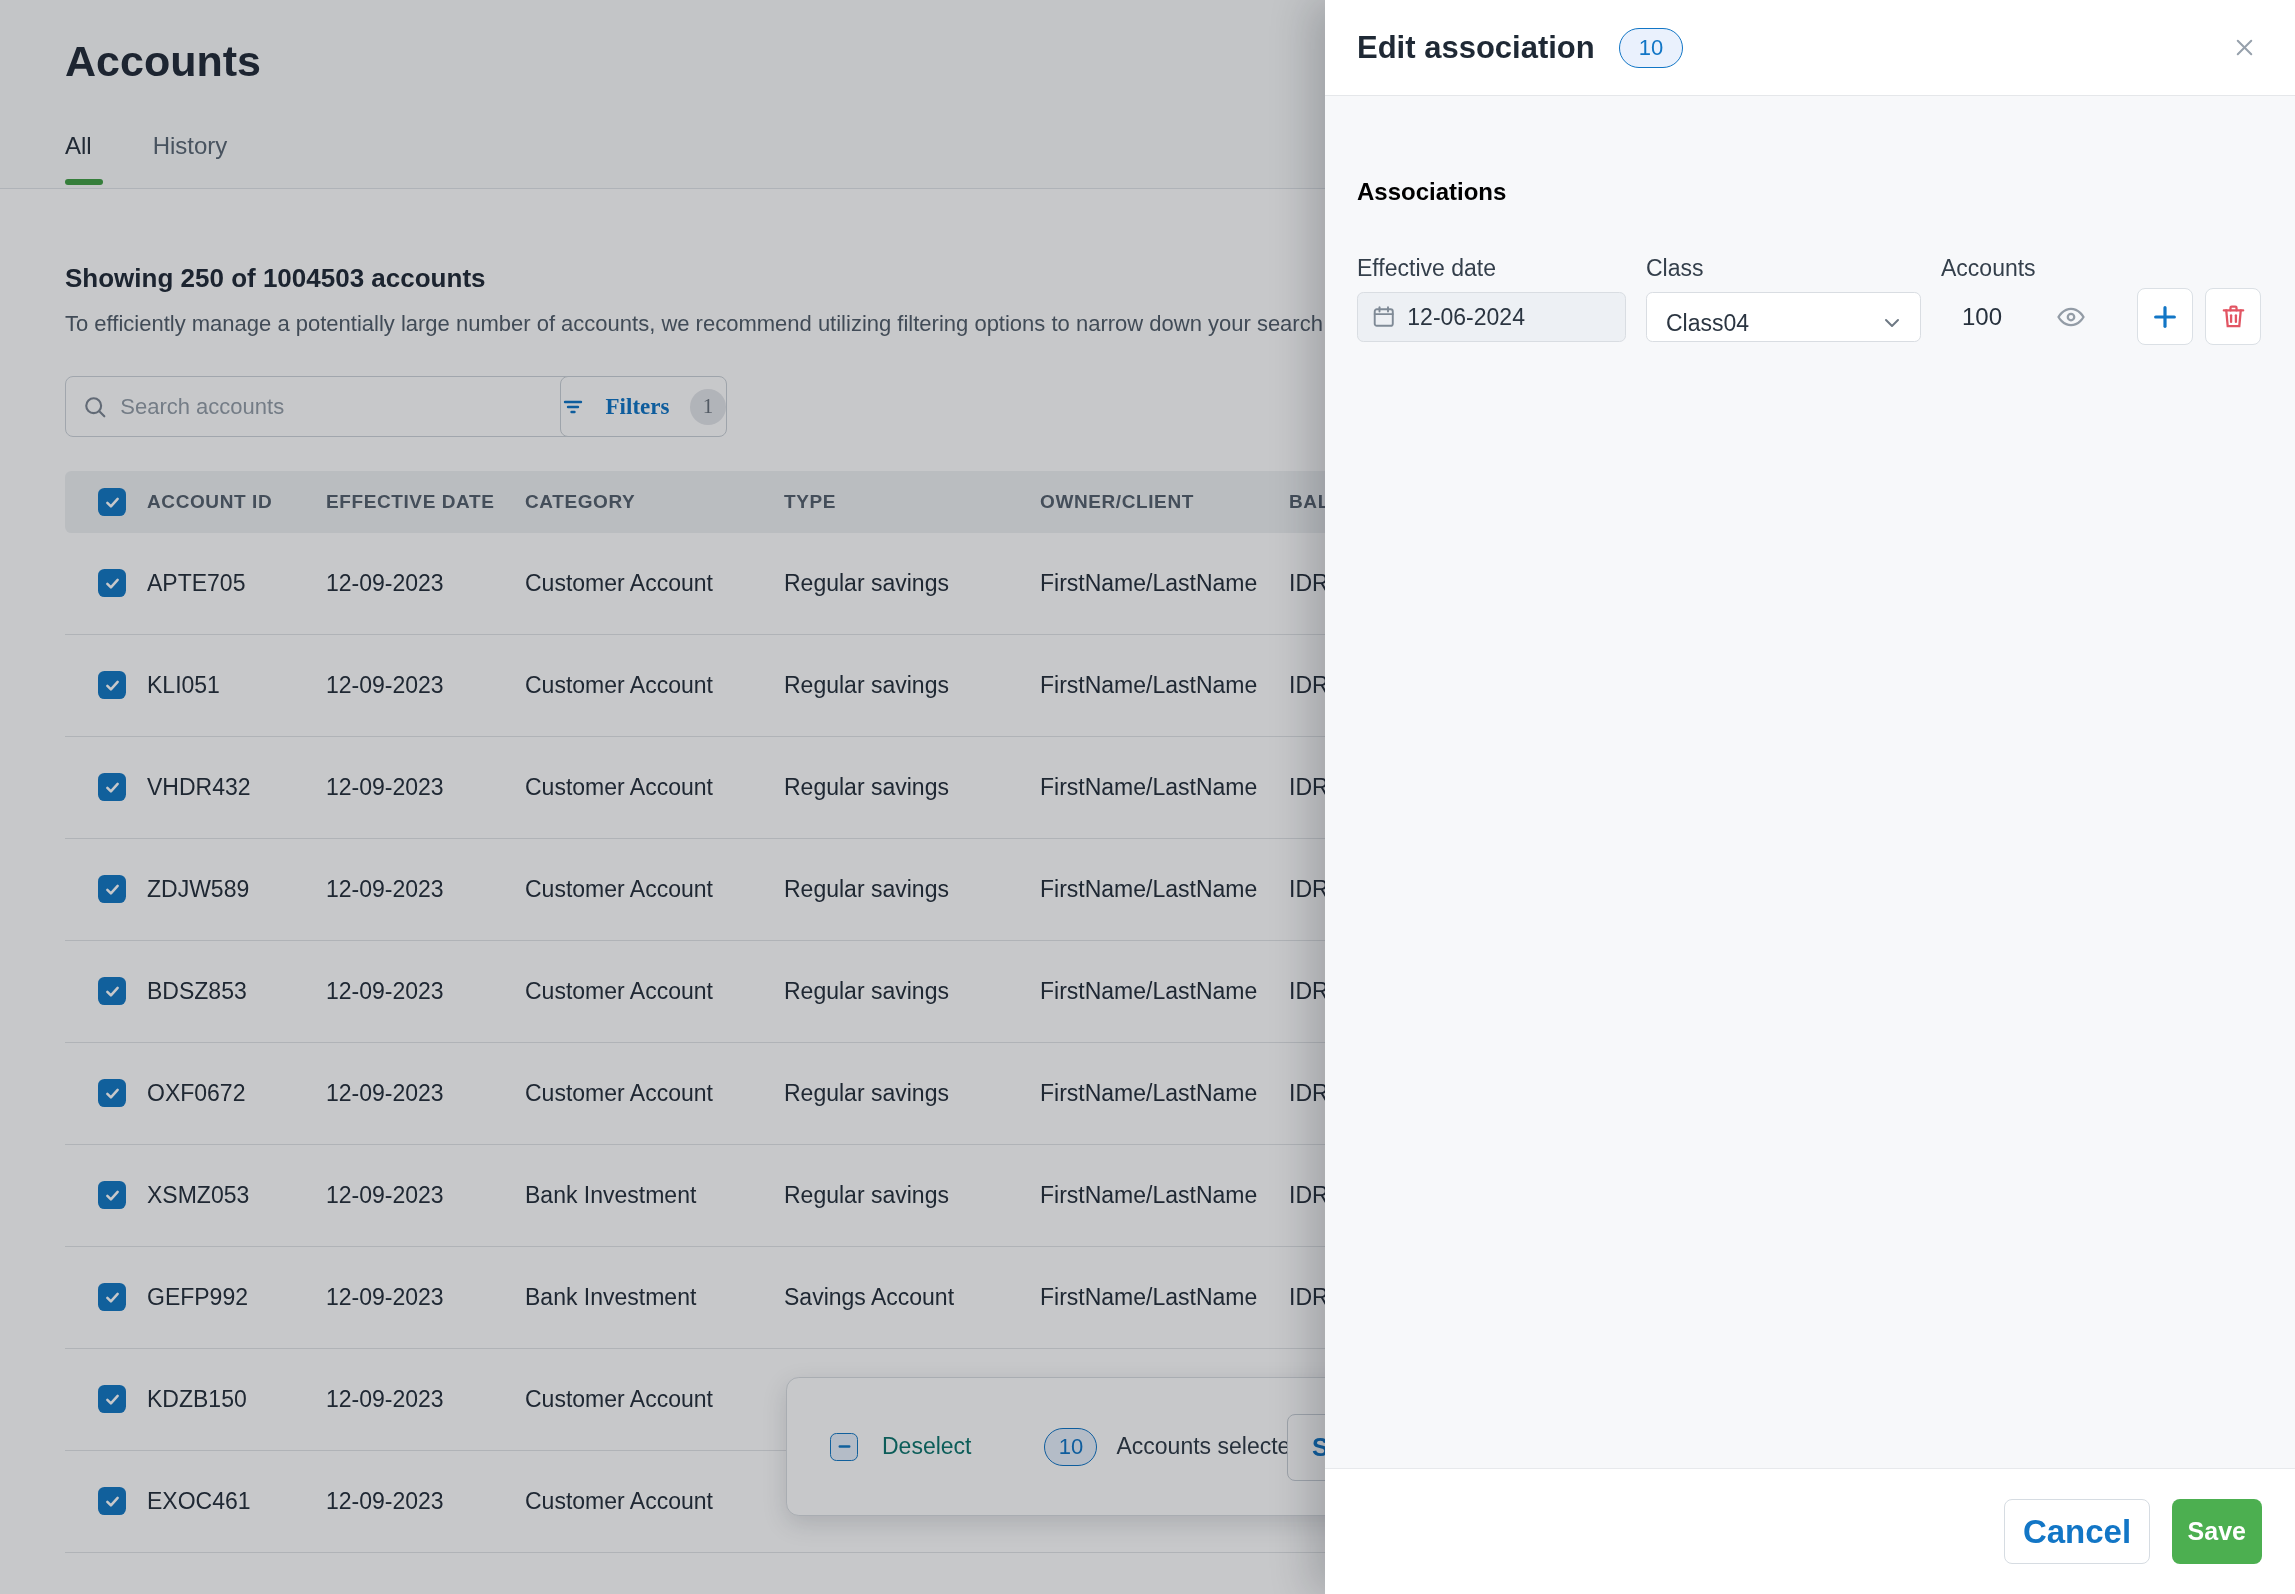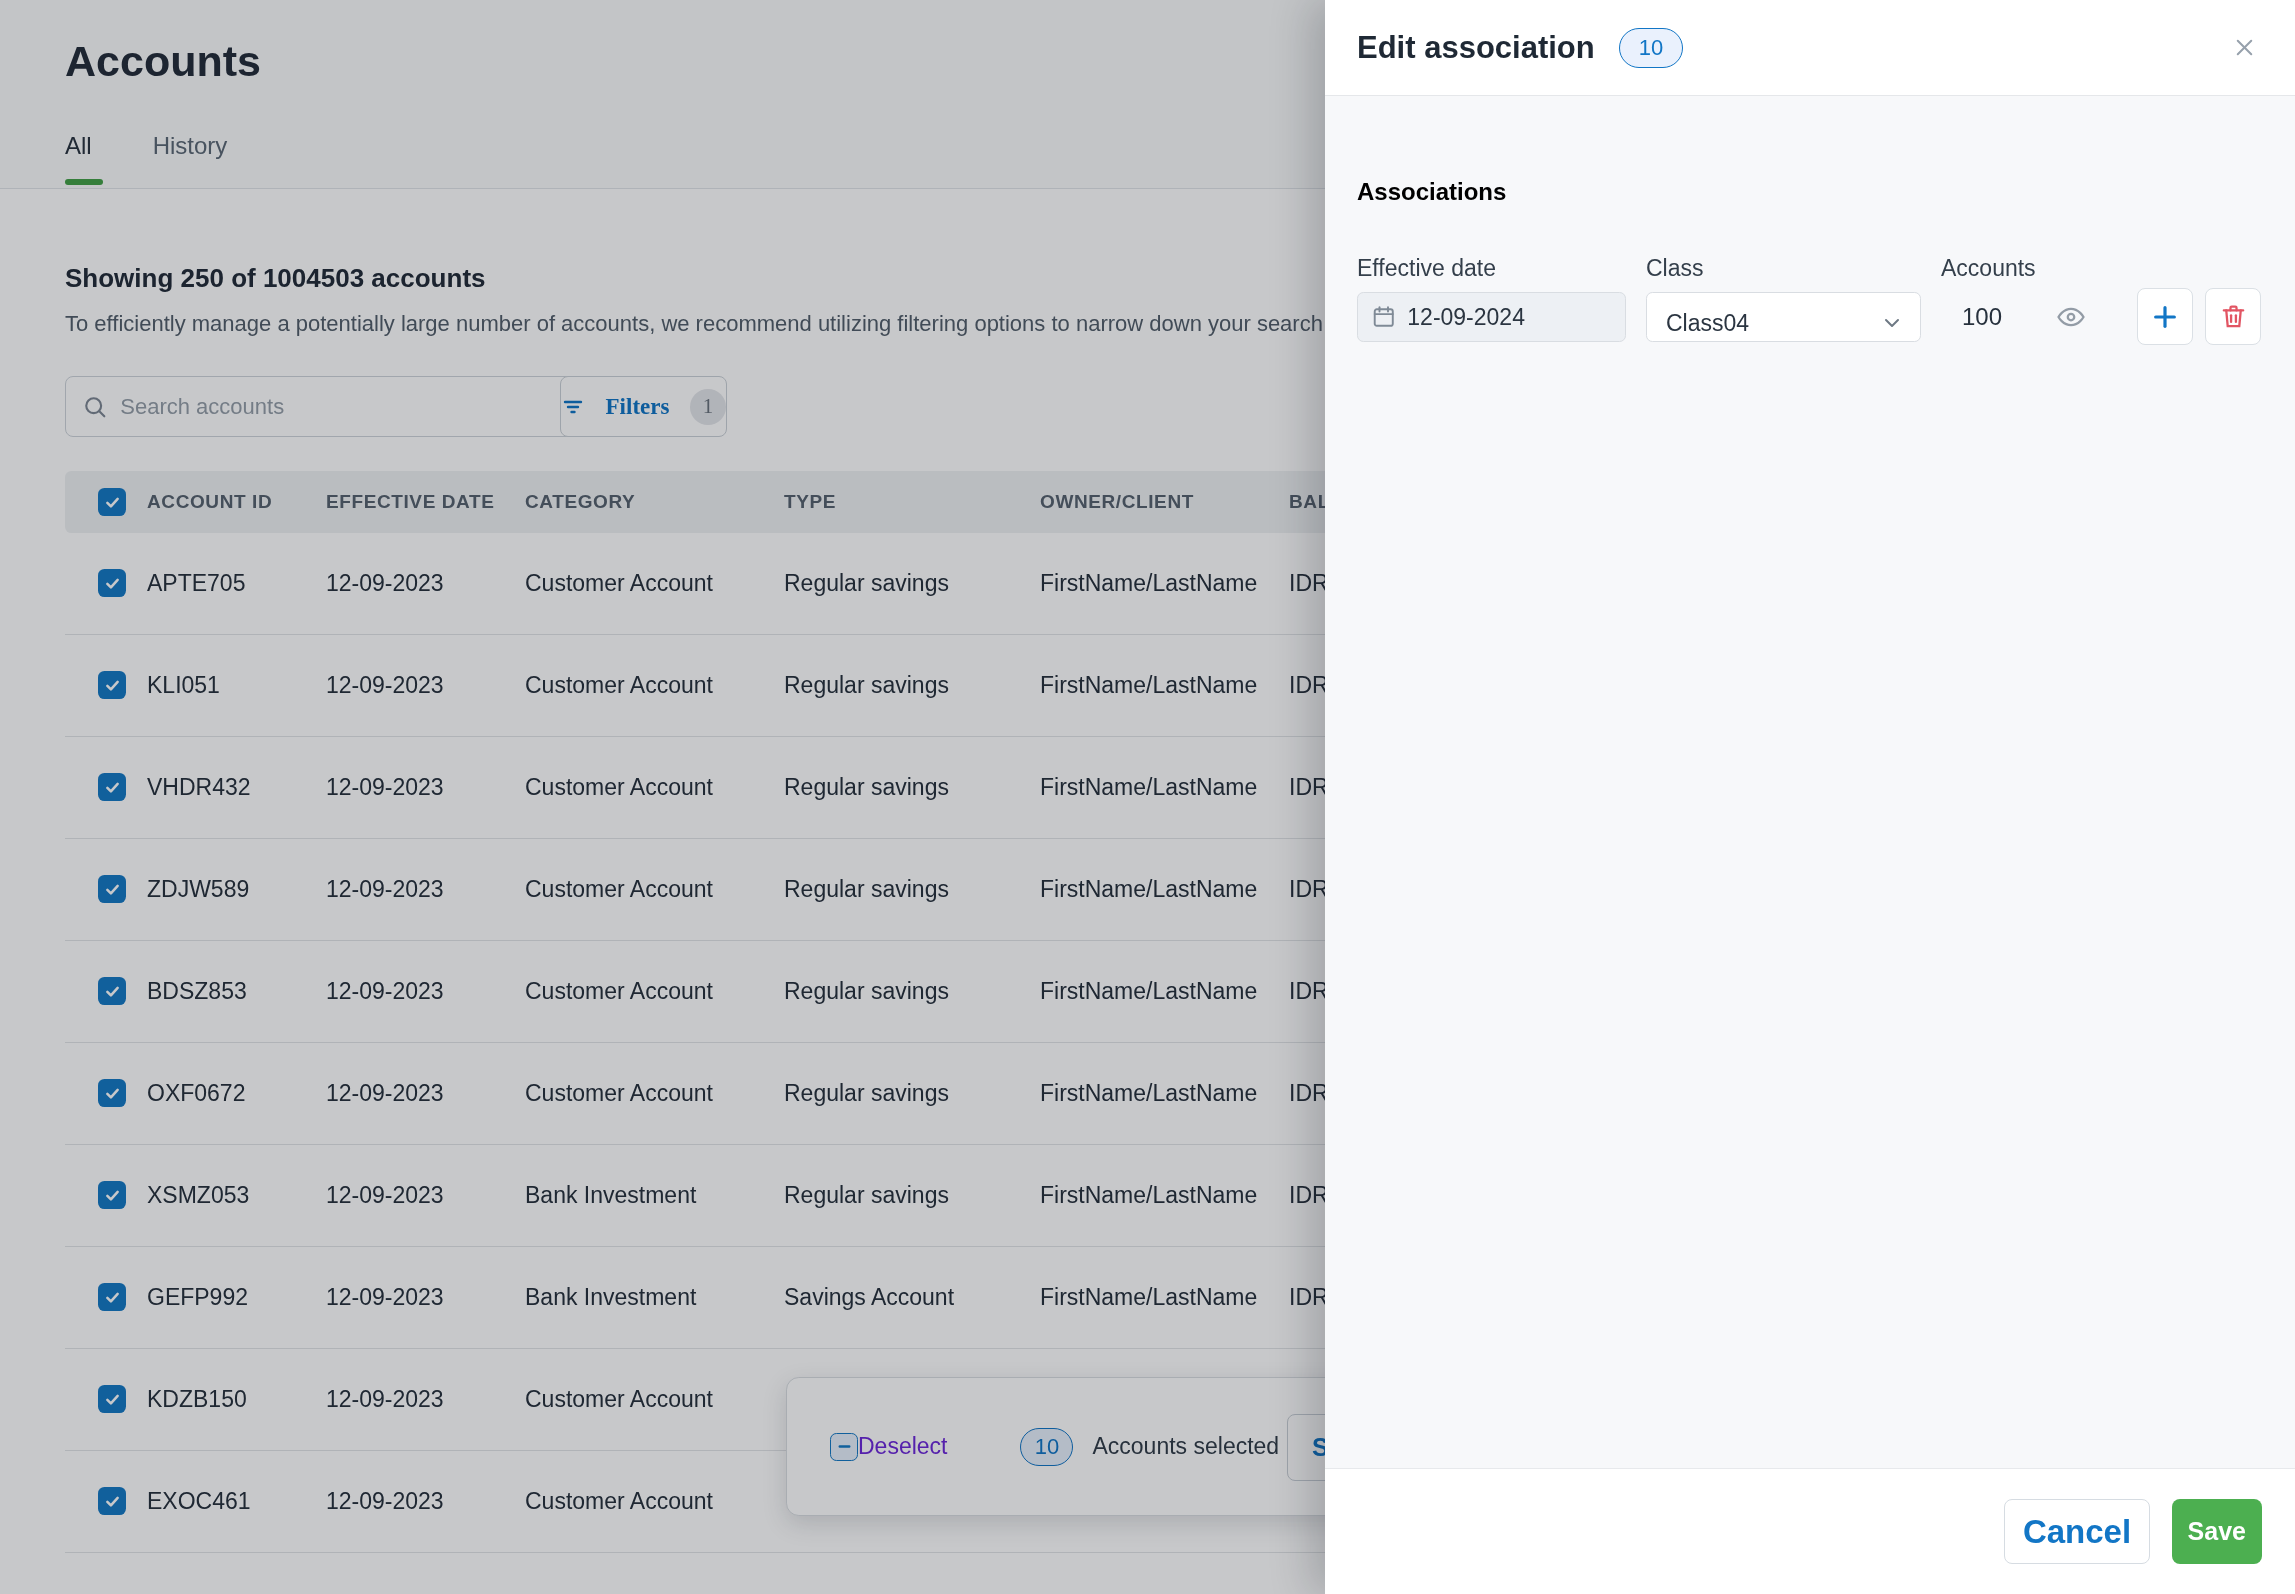--- a/index.html
+++ b/index.html
@@ -51,21 +51,21 @@
   .cb { width:28px; height:28px; border-radius:6.4px; display:flex; align-items:center;
     justify-content:center; cursor:pointer; flex:none; }
   .cb.checked { background:#1579c4; color:#fff; }
   .cb.indeterminate { background:#e7f0fc; border:1.6px solid #1579c4; color:#1579c4; }
 
   
   .selection-bar { position:absolute; left:786px; top:1377px; width:1116px; height:139px;
     background:#ffffff; border:0.8px solid #d9dde1; border-radius:12.8px;
     box-shadow:0 8px 24px rgba(20,30,40,0.15); z-index:10;
     display:flex; align-items:center; padding-left:43px; }
-  .sel-label { font-size:23px; color:#6d28d9; margin-left:0; }
+  .sel-label { font-size:23px; color:#0f766e; margin-left:24px; }
   .sel-badge { margin-left:73px; min-width:53px; height:38px; padding:0 9.6px; border-radius:19px;
     border:1.6px solid #1276c6; background:#e7f0fc; color:#1276c6; font-size:22px;
     display:flex; align-items:center; justify-content:center; }
   .sel-text { font-size:23px; color:#323d49; margin-left:19px; }
   .select-all-btn { position:absolute; left:500px; top:36px; height:67px; padding:0 24px;
     border:1.6px solid #c9d0d7; border-radius:8px; background:#fff; color:#1276c6;
     font-size:25px; font-weight:bold; white-space:nowrap; display:flex; align-items:center; cursor:pointer; }
 
   
   .scrim { position:absolute; inset:0; background:rgba(5,10,16,0.225); z-index:40; }
@@ -360,21 +360,21 @@
 
       <div class="date-input">
         <span class="ic">
           <svg width="25.5" height="25.5" viewBox="0 0 24 24" fill="none" stroke="currentColor" stroke-width="1.8" stroke-linecap="round">
               <rect x="3.5" y="5" width="17" height="15.5" rx="2"></rect>
               <line x1="8" y1="3" x2="8" y2="7"></line>
               <line x1="16" y1="3" x2="16" y2="7"></line>
               <line x1="3.5" y1="9.5" x2="20.5" y2="9.5"></line>
             </svg>
         </span>
-        <span>12-09-2024</span>
+        <span>12-06-2024</span>
       </div>
 
       <div class="class-select">
         <span>Class04</span>
         <span class="chev">
           <svg width="24" height="24" viewBox="0 0 24 24">
               <polyline points="6,9 12,15 18,9" fill="none" stroke="currentColor" stroke-width="2" stroke-linecap="round" stroke-linejoin="round"></polyline>
             </svg>
         </span>
       </div>

